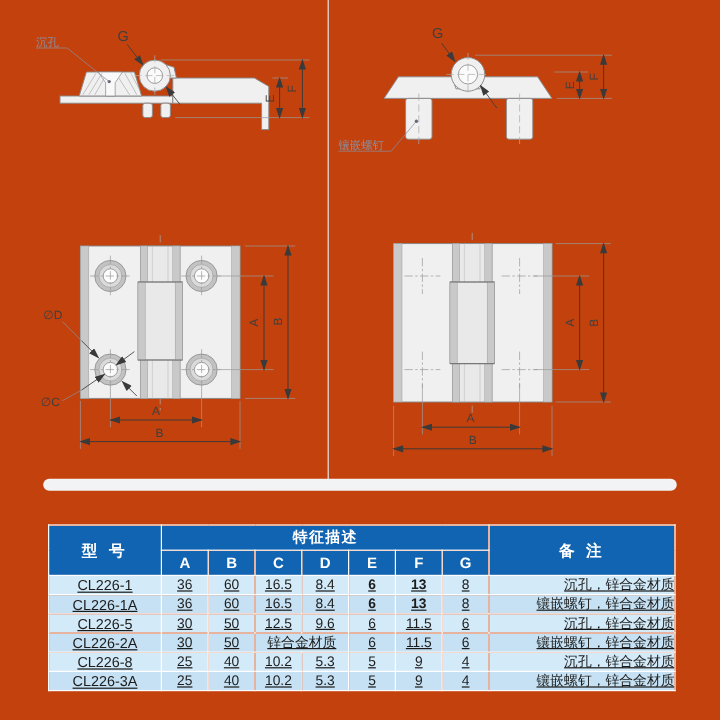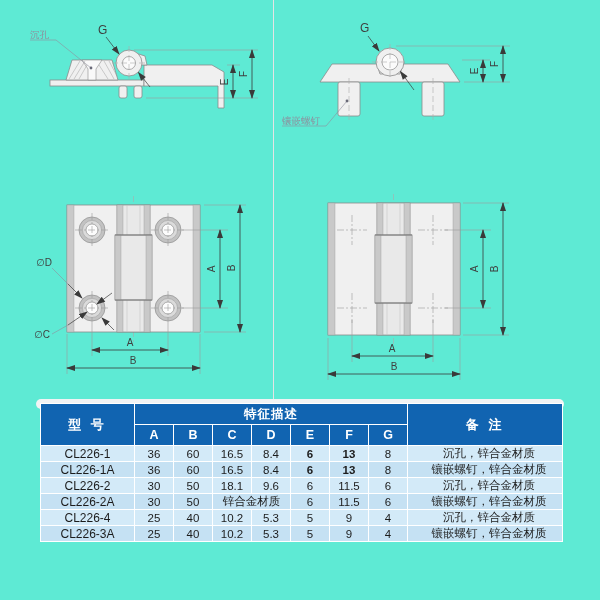--- a/index.html
+++ b/index.html
@@ -1,34 +1,34 @@
 <!DOCTYPE html>
 <html style="--header-bg: #1164b1; --header-text: #ffffff; --row-light: #d3eaf8; --row-dark: #c5e1f3; --body-text: #1c1c1c; --cjk-label: #8e8e9c;"><head>
 <meta charset="utf-8">
 <style>
   * { margin:0; padding:0; box-sizing:border-box; }
   html,body { background:#fff; }
-  #canvas { position:relative; width:600px; height:600px; background:#5eead4;
+  #canvas { position:relative; width:600px; height:600px; background:#c2410c;
             font-family:"Liberation Sans","DejaVu Sans",sans-serif; overflow:hidden;padding-left:12px; }
   .abs { position:absolute; }
   #quadrant-divider { left:273px; top:0; width:1px; height:402px; background:#e4e4e4; }
   #table-accent-band { left:36px; top:399px; width:528px; height:10px; background:#f1f3f4; border-radius:5px; }
-  #spec-table-wrap { left:40px; top:403px; }
+  #spec-table-wrap { left:40px; top:437px; }
   table { border-collapse:collapse; table-layout:fixed; width:522px; }
   th,td { border:1.5px solid #fff; text-align:center; vertical-align:middle;
           overflow:hidden; white-space:nowrap; }
   thead th { background:var(--header-bg,#1164b1); color:var(--header-text,#fff); font-weight:bold; }
   .th-group { height:21px; font-size:12.5px; letter-spacing:1px; }
   .th-letter { height:21px; font-size:12.5px; }
   .th-model,.th-remark { font-size:13px; letter-spacing:3px; }
-  tbody td { height:15px; font-size:11.5px; color:var(--body-text,#1c1c1c); }
+  tbody td { height:15px; font-size:11.5px; color:var(--body-text,#1c1c1c);text-decoration:underline; }
   tbody tr:nth-child(odd) td { background:var(--row-light,#d3eaf8); }
   tbody tr:nth-child(even) td { background:var(--row-dark,#c5e1f3); }
   td.model { font-size:12px; }
-  td.remark { text-align:center; padding-left:8px; }
+  td.remark { text-align:right; padding-left:8px; }
   tbody tr:nth-child(-n+2) td:nth-child(6),
   tbody tr:nth-child(-n+2) td:nth-child(7) { font-weight:bold; }
   svg { position:absolute; }
   svg text { font-family:"Liberation Sans","DejaVu Sans",sans-serif; }
   .dim-text { font-size:10px; fill:#3f3f3f; }
   .g-text { font-size:12px; fill:#3f3f3f; }
   .cjk { font-size:9.5px; fill:var(--cjk-label,#8e8e9c); }
   .part { fill:#f0f0f0; stroke:#8a8a8a; stroke-width:.8; }
   .part2 { fill:#e9e9e9; stroke:#8a8a8a; stroke-width:.7; }
   .strip { fill:#c9c9c9; stroke:#9a9a9a; stroke-width:.4; }
@@ -305,42 +305,42 @@
           <td>36</td>
           <td>60</td>
           <td>16.5</td>
           <td>8.4</td>
           <td>6</td>
           <td>13</td>
           <td>8</td>
           <td class="remark">镶嵌螺钉，锌合金材质</td>
         </tr>
         <tr>
-          <td class="model">CL226-2</td>
+          <td class="model">CL226-5</td>
           <td>30</td>
           <td>50</td>
-          <td>18.1</td>
+          <td>12.5</td>
           <td>9.6</td>
           <td>6</td>
           <td>11.5</td>
           <td>6</td>
           <td class="remark">沉孔，锌合金材质</td>
         </tr>
         <tr>
           <td class="model">CL226-2A</td>
           <td>30</td>
           <td>50</td>
           <td colspan="2">锌合金材质</td>
           <td>6</td>
           <td>11.5</td>
           <td>6</td>
           <td class="remark">镶嵌螺钉，锌合金材质</td>
         </tr>
         <tr>
-          <td class="model">CL226-4</td>
+          <td class="model">CL226-8</td>
           <td>25</td>
           <td>40</td>
           <td>10.2</td>
           <td>5.3</td>
           <td>5</td>
           <td>9</td>
           <td>4</td>
           <td class="remark">沉孔，锌合金材质</td>
         </tr>
         <tr>

